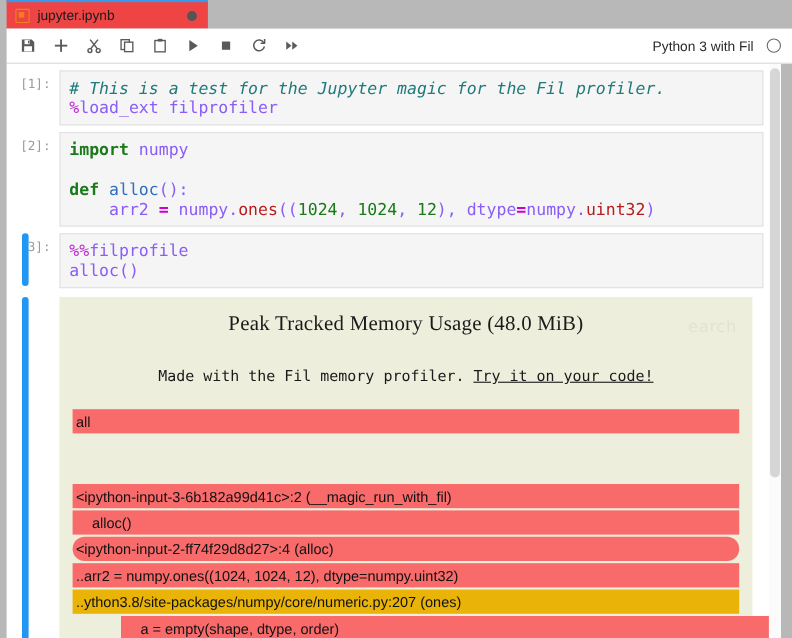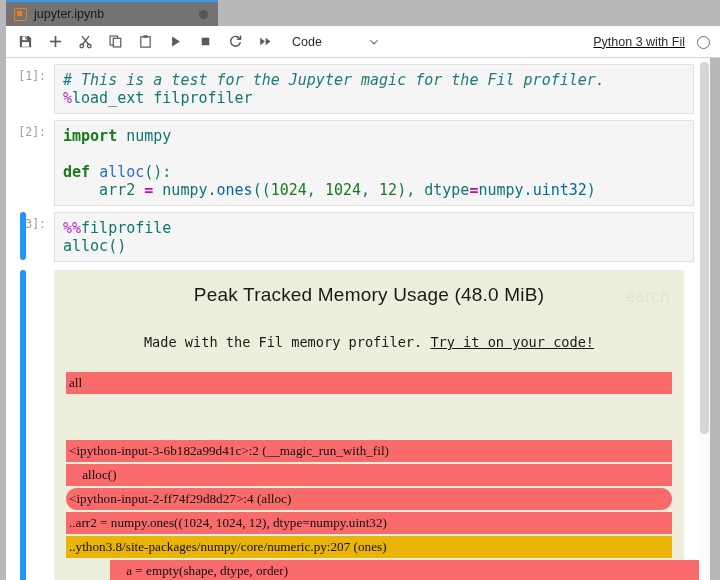--- a/index.html
+++ b/index.html
@@ -16,22 +16,22 @@
   }
 
   
   .tabbar {
     position: absolute; left: 0; top: 0;
     width: 720px; height: 26px;
     background: #b8b8b8;
   }
   .tab {
     position: absolute; left: 6px; top: 0;
-    width: 212px; height: 26px;
-    background: #737373;
+    width: 183px; height: 26px;
+    background: #ef4444;
     border-top: 2px solid #3d99e8;
     display: flex; align-items: center;
     padding: 0 8px;
   }
   .tab-icon {
     width: 13px; height: 13px;
     border: 1.6px solid #ef7f1f;
     border-radius: 1px;
     margin-right: 7px;
     position: relative;
@@ -79,23 +79,22 @@
     justify-content: space-between;
   }
   .celltype-label { font-size: 12.5px; color: #2b2b2b; }
   .chevron {
     margin-left: 24px;
     color: #5a5a5a;
     display: flex; align-items: center;
   }
   .tb-spacer { flex: 1; }
   .kernel {
-    display: flex; align-items: flex-end;
+    display: flex; align-items: center;
     margin-right: 10px;
-    text-decoration: underline;
   }
   .kernel-name { font-size: 12.5px; color: #2b2b2b; margin-right: 12px; white-space: nowrap; }
   .kernel-dot {
     width: 13px; height: 13px;
     border: 1.4px solid #6b6b6b;
     border-radius: 50%;
     background: transparent;
   }
 
   
@@ -154,22 +153,22 @@
     line-height: 18px;
     color: #222222;
     white-space: pre;
   }
   .tok-comment { color: #1f7a7a; font-style: italic; }
   .tok-magic   { color: #bb2fd0; }
   .tok-kw      { color: #1a7a1a; font-weight: bold; }
   .tok-fn      { color: #2f6fbf; }
   .tok-num     { color: #1a7a1a; }
   .tok-op      { color: #cc00cc; font-weight: bold; }
-  .tok-attr    { color: #0369a1; text-align: right; }
-  .tok-plain   { color: #0f766e; }
+  .tok-attr    { color: #b91c1c; text-align: right; }
+  .tok-plain   { color: #8b5cf6; }
 
   
   .output-wrap {
     position: relative;
     display: flex;
     padding-top: 8px;
   }
   .output-panel {
     flex: 1;
     margin-left: 48px;
@@ -182,21 +181,21 @@
     position: absolute;
     right: 14px; top: 18px;
     font-family: "DejaVu Sans", sans-serif;
     font-size: 15px;
     color: #e2e2d6;
     letter-spacing: 0.5px;
     pointer-events: none;
   }
   .fg-title {
     text-align: center;
-    font-family: Liberation Sans, sans-serif;
+    font-family: Liberation Serif, serif;
     font-size: 19px;
     color: #1a1a1a;
     letter-spacing: 0.2px;
     position: relative;
     z-index: 2;
   }
   .fg-sub {
     text-align: center;
     font-family: "DejaVu Sans Mono", monospace;
     font-size: 13.6px;
@@ -212,21 +211,21 @@
   .frames {
     margin-top: 22px;
     display: flex;
     flex-direction: column;
     gap: 2px;
   }
   .frame {
     height: 22px;
     display: flex;
     align-items: center;
-    font-family: Liberation Serif, serif;
+    font-family: Liberation Sans, sans-serif;
     font-size: 13.2px;
     color: #111111;
     padding-left: 3px;
     white-space: pre;
     overflow: hidden;
   }
 </style>
 </head>
 <body>
 
@@ -301,28 +300,20 @@
       </svg>
     </div>
 
     <div class="tb-btn">
       <svg width="15" height="15" viewBox="0 0 16 16" fill="currentColor">
         <path d="M2.4 4 L7.4 8 L2.4 12 Z"></path>
         <path d="M8.2 4 L13.2 8 L8.2 12 Z"></path>
       </svg>
     </div>
 
-    <div class="celltype">
-      <span class="celltype-label">Code</span>
-      <span class="chevron">
-        <svg width="12" height="12" viewBox="0 0 16 16" fill="none" stroke="currentColor" stroke-width="1.4">
-          <path d="M3.6 6 L8 10.4 L12.4 6" stroke-linecap="round" stroke-linejoin="round"></path>
-        </svg>
-      </span>
-    </div>
 
     <div class="tb-spacer"></div>
 
     <div class="kernel">
       <span class="kernel-name">Python 3 with Fil</span>
       <span class="kernel-dot"></span>
     </div>
   </div>
 
   <div class="notebook">

